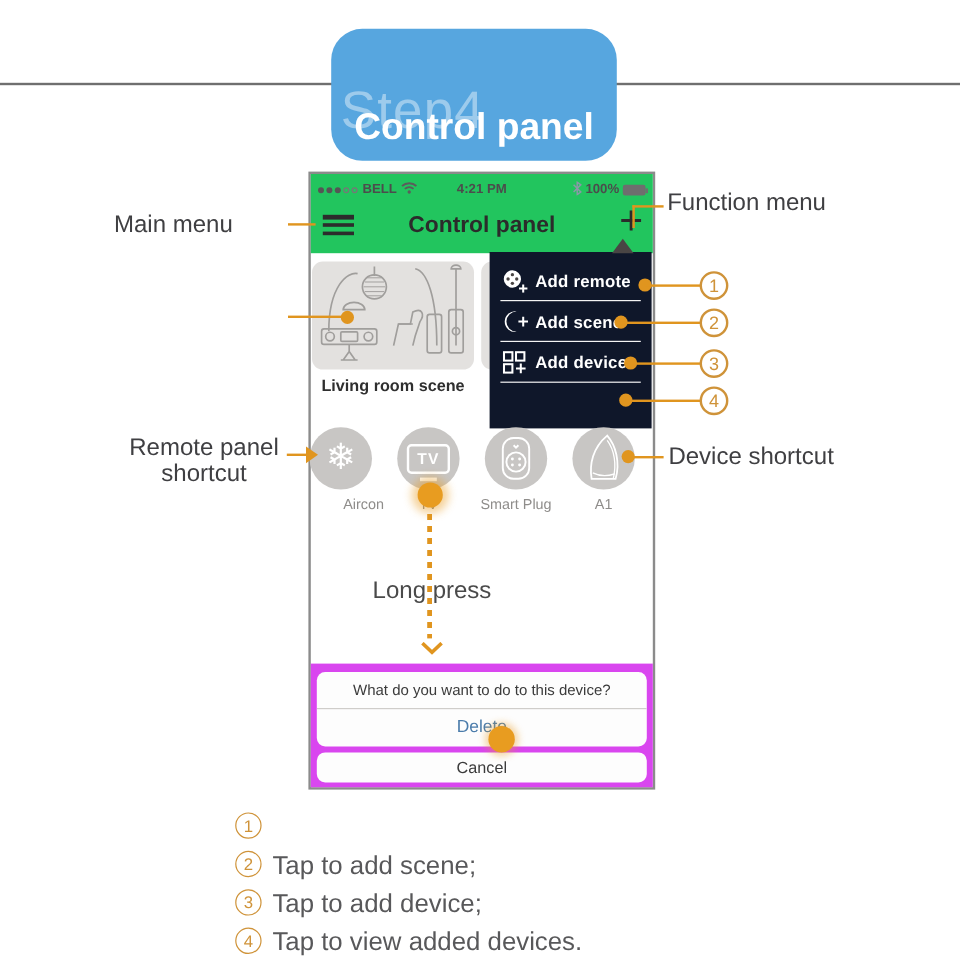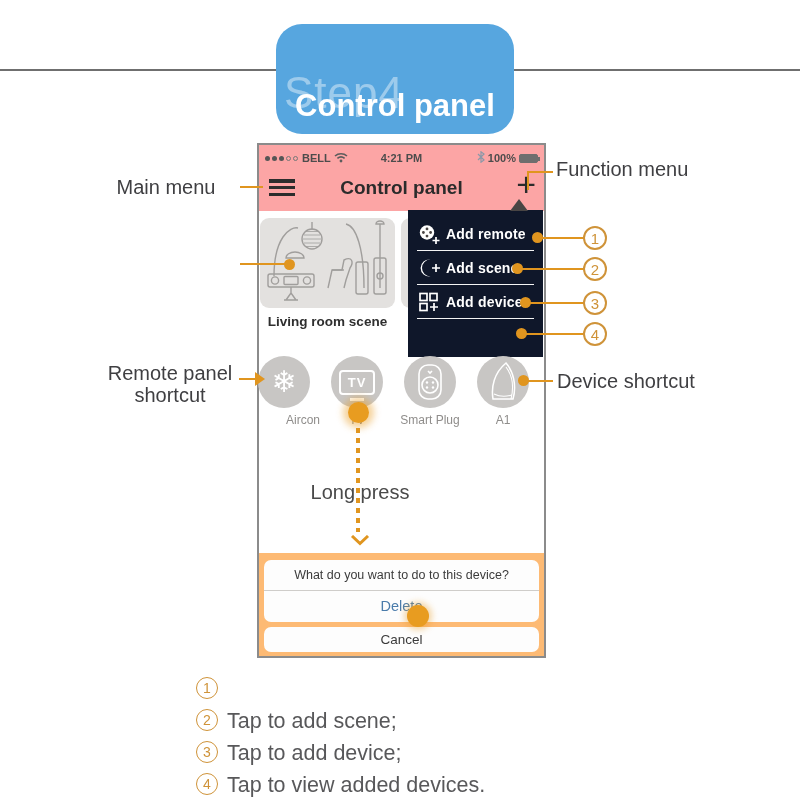--- a/index.html
+++ b/index.html
@@ -8,21 +8,21 @@
   #canvas { position:relative; width:712px; height:800px; background:#fff;margin-top:40px; }
 
   
   #top-rule { left:0; top:29px; width:800px; height:2px; background:#6f6f6f; }
   #banner { left:276px; top:-16px; width:238px; height:110px; background:#57a6df; border-radius:26px; z-index:2; }
   #banner .ghost { position:absolute; left:8px; top:44px; font-size:44px; font-weight:300; color:rgba(255,255,255,0.42); letter-spacing:1px; white-space:nowrap; }
   #banner .title { position:absolute; left:0; bottom:10px; width:100%; text-align:center; font-size:31px; font-weight:700; color:#ffffff; }
 
   
   .callout { color:#3f3f42; font-size:20px; z-index:6; white-space:nowrap; }
-  #lbl-main-menu { left:95px; top:136px; width:142px; text-align:center; }
+  #lbl-main-menu { left:95px; top:136px; width:142px; text-align:left; }
   #lbl-scene-icon { left:95px; top:214px; width:142px; text-align:right; }
   #lbl-remote-panel { left:103px; top:322px; width:134px; text-align:center; line-height:22px; }
   #lbl-function-menu { left:556px; top:118px; }
   #lbl-device-shortcut { left:557px; top:330px; }
   #lbl-long-press { left:295px; top:441px; width:130px; text-align:center; color:#4a4a4a; z-index:7; }
 
   
   .oline { background:#e0951f; z-index:6; }
   .odot { width:11px; height:11px; border-radius:50%; background:#e0951f; z-index:6; }
   #ln-main { left:240px; top:146px; width:23px; height:2px; }
@@ -41,21 +41,21 @@
   #dot-m3 { left:520px; top:257px; } #ln-m3 { left:525px; top:262px; width:59px; height:2px; }
   #dot-m4 { left:516px; top:288px; } #ln-m4 { left:521px; top:293px; width:63px; height:2px; }
   .num-circle { width:24px; height:24px; border:2px solid #cf9339; border-radius:50%; color:#cf9339; font-size:15px; display:flex; align-items:center; justify-content:center; z-index:6; background:#fff; }
   #nc-1 { left:583px; top:186px; } #nc-2 { left:583px; top:217px; }
   #nc-3 { left:583px; top:251px; } #nc-4 { left:583px; top:282px; }
 
   
   #phone { left:257px; top:103px; width:289px; height:515px; border:2px solid #8b8b8b; background:#ffffff; z-index:1; }
   #phone .inner { position:relative; width:285px; height:511px; }
 
-  #header { position:absolute; left:0; top:0; width:285px; height:66px; background:#fca5a5; }
+  #header { position:absolute; left:0; top:0; width:285px; height:66px; background:#22c55e; }
   #status { position:absolute; left:6px; right:6px; top:6px; height:14px; display:flex; align-items:center; font-size:11px; font-weight:700; color:#4c4c4c; }
   .sig-dot { width:5px; height:5px; border-radius:50%; margin-right:2px; }
   .sig-on { background:#555; } .sig-off { border:1px solid #777; }
   #carrier { margin:0 3px 0 2px; }
   #time { position:absolute; left:0; width:100%; text-align:center; }
   #status-right { margin-left:auto; display:flex; align-items:center; gap:3px; z-index:1; }
   #battery { width:19px; height:9px; border:1px solid #6e6e6e; border-radius:2px; position:relative; background:#6e6e6e; }
   #battery::after { content:""; position:absolute; right:-3px; top:2px; width:2px; height:4px; background:#6e6e6e; }
 
   #hamburger { position:absolute; left:10px; top:34px; width:26px; height:17px; display:flex; flex-direction:column; justify-content:space-between; }
@@ -78,21 +78,21 @@
   
   .dev-circle { position:absolute; top:211px; width:52px; height:52px; border-radius:50%; background:#c8c6c4; display:flex; align-items:center; justify-content:center; }
   #dev-0 { left:-1px; } #dev-1 { left:72px; } #dev-2 { left:145px; z-index:4; } #dev-3 { left:218px; z-index:4; }
   .dev-label { position:absolute; top:268px; width:72px; text-align:center; font-size:12px; color:#8f8d8b; }
   #devl-0 { left:-11px;text-align:right; } #devl-1 { left:62px; } #devl-2 { left:135px; } #devl-3 { left:208px; }
   #snowflake { color:#fff; font-size:30px; line-height:30px; }
   #tv-shape { width:36px; height:25px; border:2.5px solid #fff; border-radius:4px; display:flex; align-items:center; justify-content:center; color:#fff; font-size:13px; font-weight:700; letter-spacing:1px; }
   #tv-stand { position:absolute; left:19px; top:42px; width:14px; height:3px; background:#fff; }
 
   
-  #action-sheet { position:absolute; left:0; top:408px; width:285px; height:103px; background:#fdba74; }
+  #action-sheet { position:absolute; left:0; top:408px; width:285px; height:103px; background:#d946ef; }
   #as-group1 { position:absolute; left:5px; top:7px; width:275px; height:62px; background:#fdfdfd; border-radius:7px; overflow:hidden; }
   #as-question { height:31px; display:flex; align-items:center; justify-content:center; font-size:12.5px; color:#3b3b3b; border-bottom:1px solid #cfcdca; }
   #as-delete { height:30px; display:flex; align-items:center; justify-content:center; font-size:14.5px; color:#4b7cab; }
   #as-group2 { position:absolute; left:5px; top:74px; width:275px; height:25px; background:#fdfdfd; border-radius:7px; display:flex; align-items:center; justify-content:center; font-size:13.5px; color:#3b3b3b; }
 
   
   #tv-glow { left:348px; top:362px; width:21px; height:21px; border-radius:50%; background:#e89c20; box-shadow:0 0 7px 5px rgba(232,156,32,0.45); z-index:7; }
   #dotted-line { left:356px; top:388px; width:4px; height:104px; background:repeating-linear-gradient(180deg,#e0951f 0 5px,transparent 5px 10px); z-index:7; }
   #arrow-head { left:350px; top:495px; z-index:7; }
   #delete-glow { left:407px; top:565px; width:22px; height:22px; border-radius:50%; background:#e89c20; box-shadow:0 0 6px 3px rgba(232,156,32,0.4); z-index:7; }

